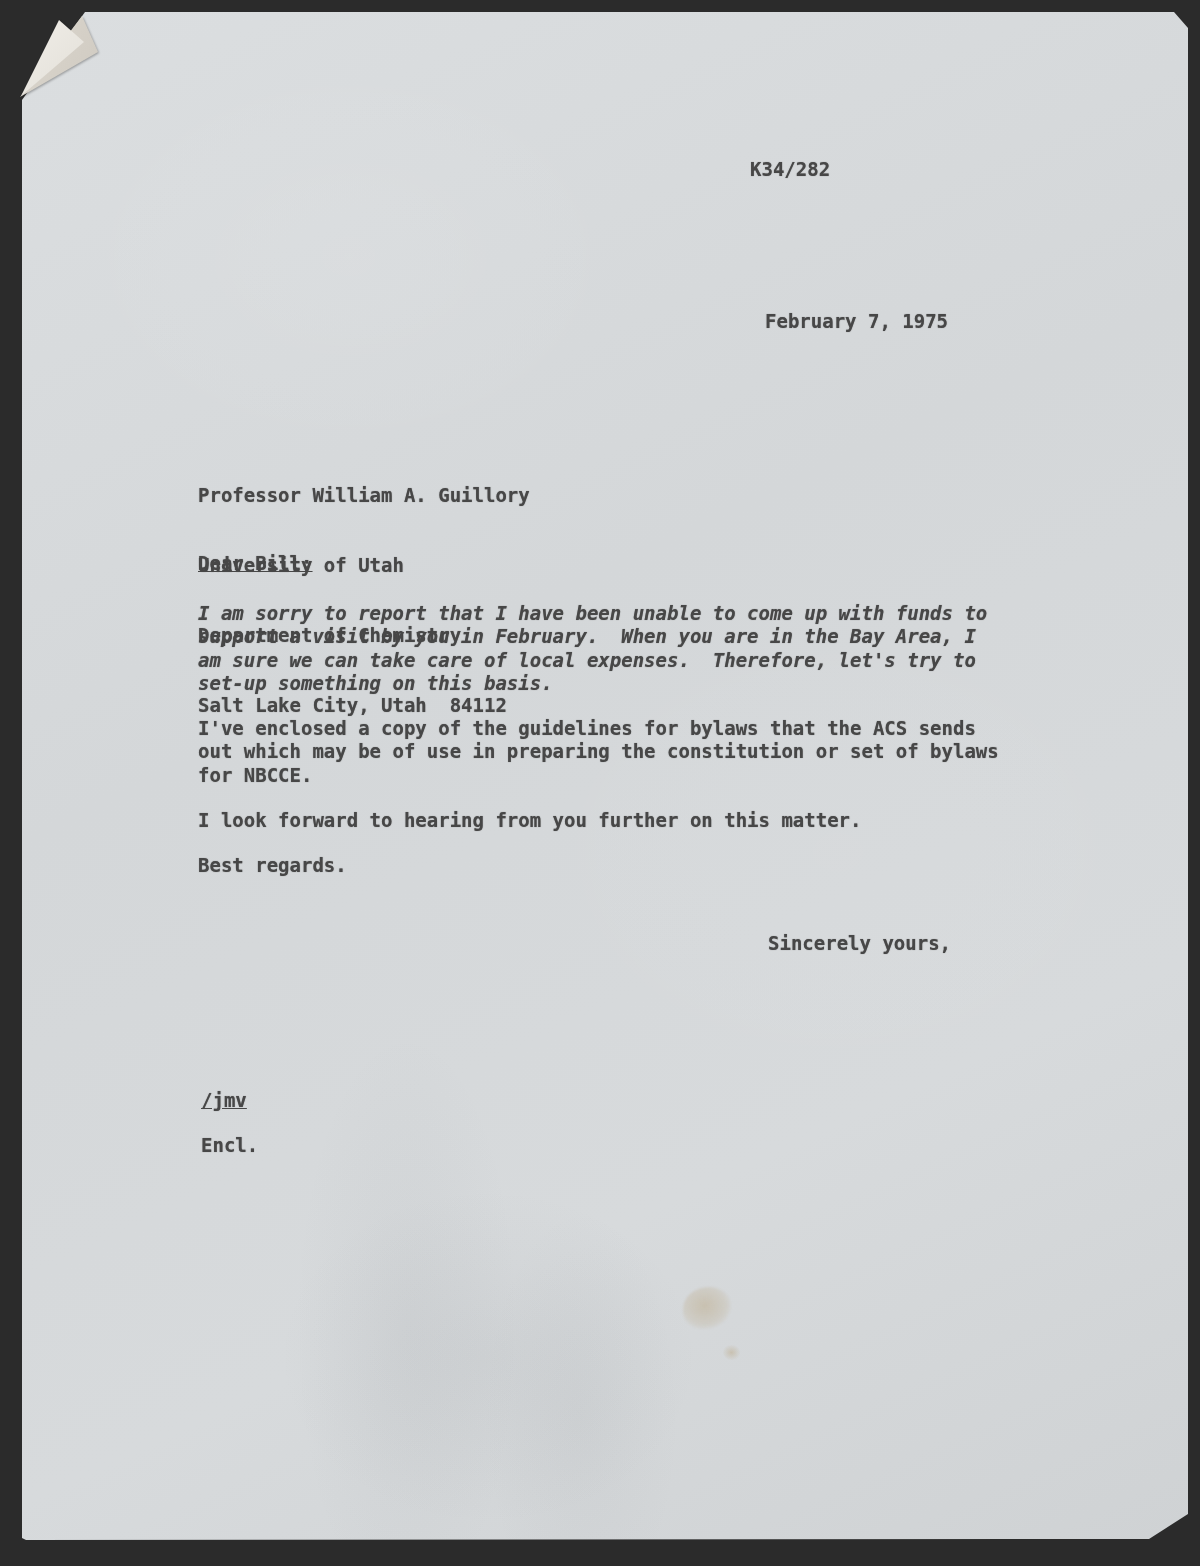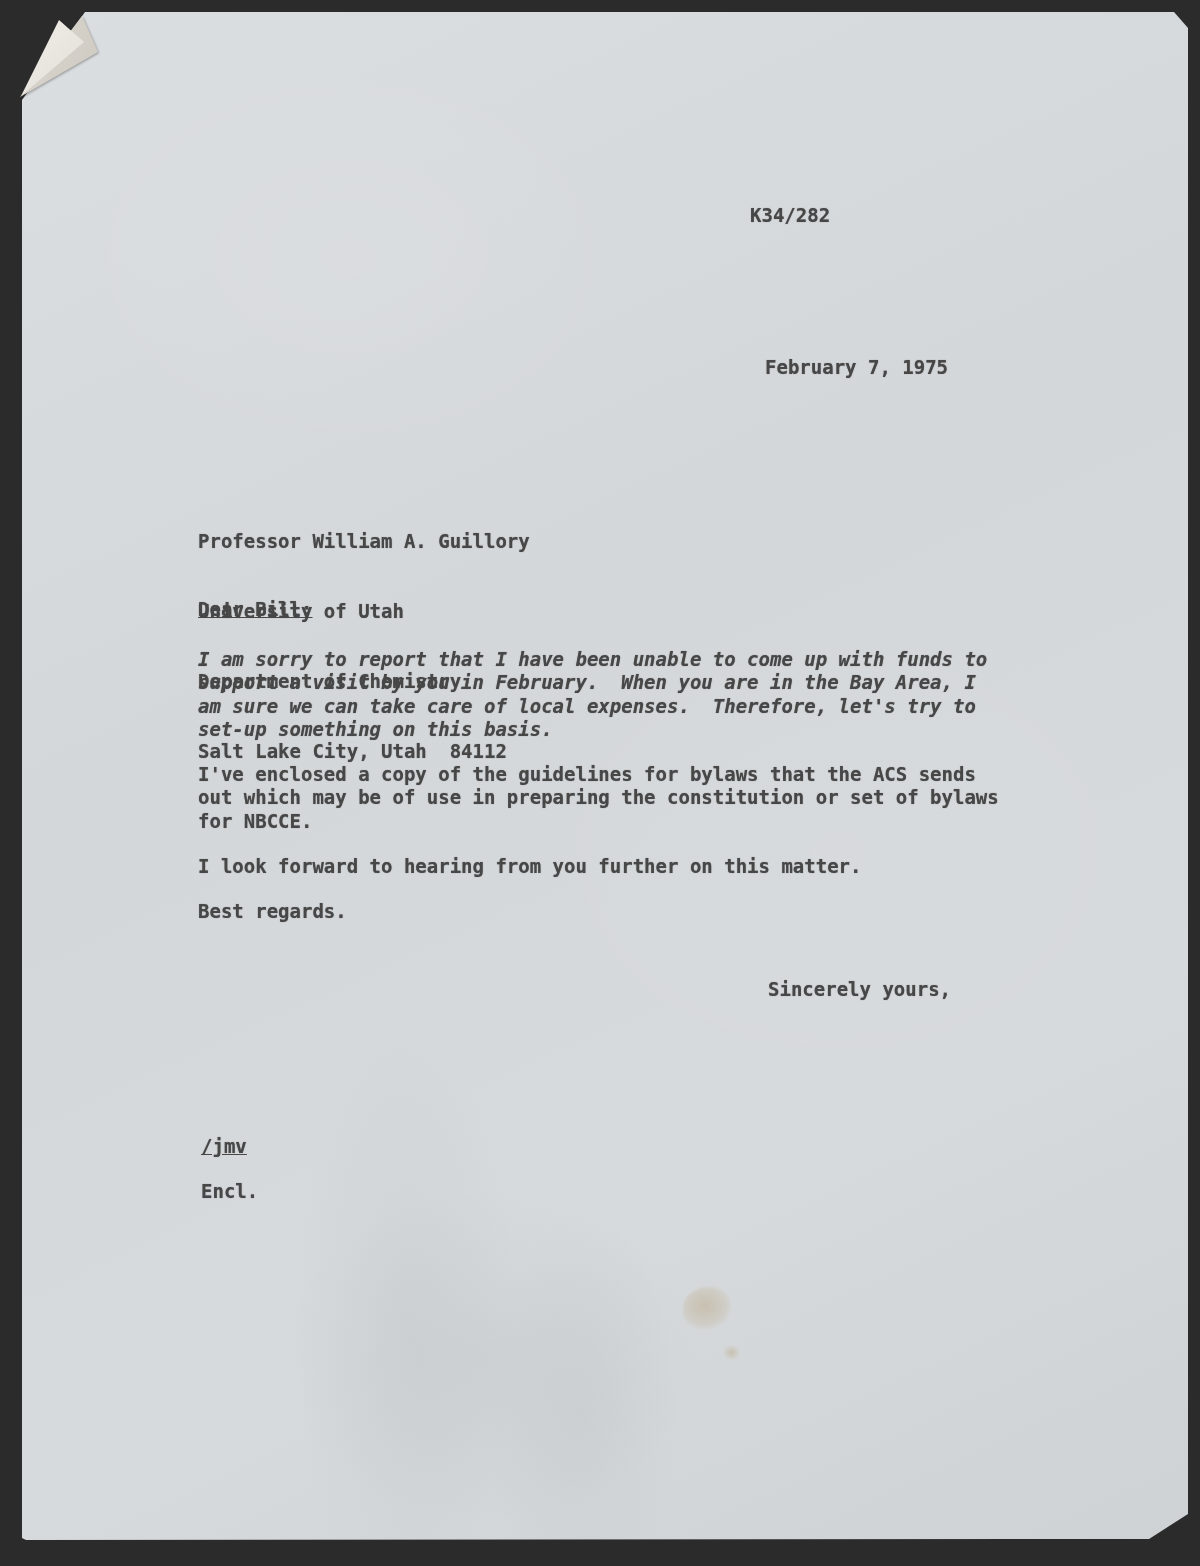--- a/index.html
+++ b/index.html
@@ -41,21 +41,20 @@
     pointer-events: none;
   }
   .txt {
     position: absolute;
     white-space: pre;
     font-size: 19px;
     line-height: 23.4px;
     font-weight: bold;
     color: #474747;
     text-shadow: 0 0 1px rgba(71, 71, 71, 0.65);
-    margin-top: 46px;
   }
   .ref        { left: 728px; top: 146px; }
   .date       { left: 743px; top: 298px; }
   .recipient  { left: 176px; top: 425px; }
   .salutation { left: 176px; top: 540px; text-decoration: underline; }
   .para-1     { left: 176px; top: 590px; font-style: italic; }
   .para-2     { left: 176px; top: 705px; }
   .para-3     { left: 176px; top: 797px; }
   .para-4     { left: 176px; top: 842px; }
   .closing    { left: 746px; top: 920px; }

